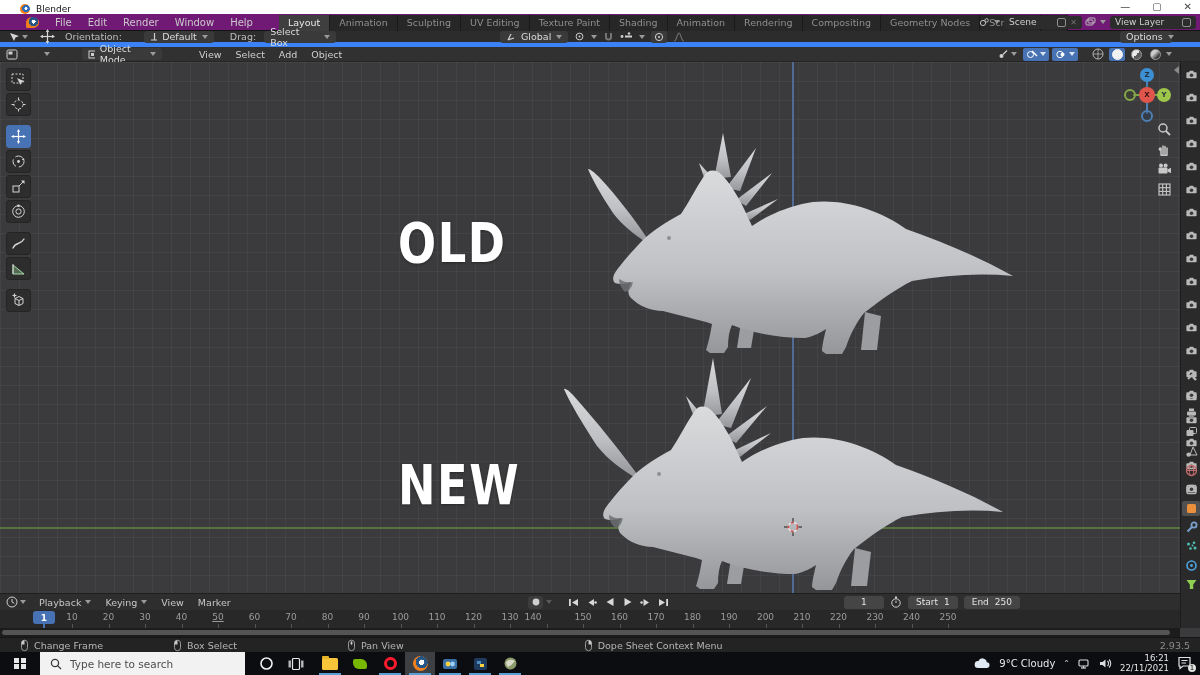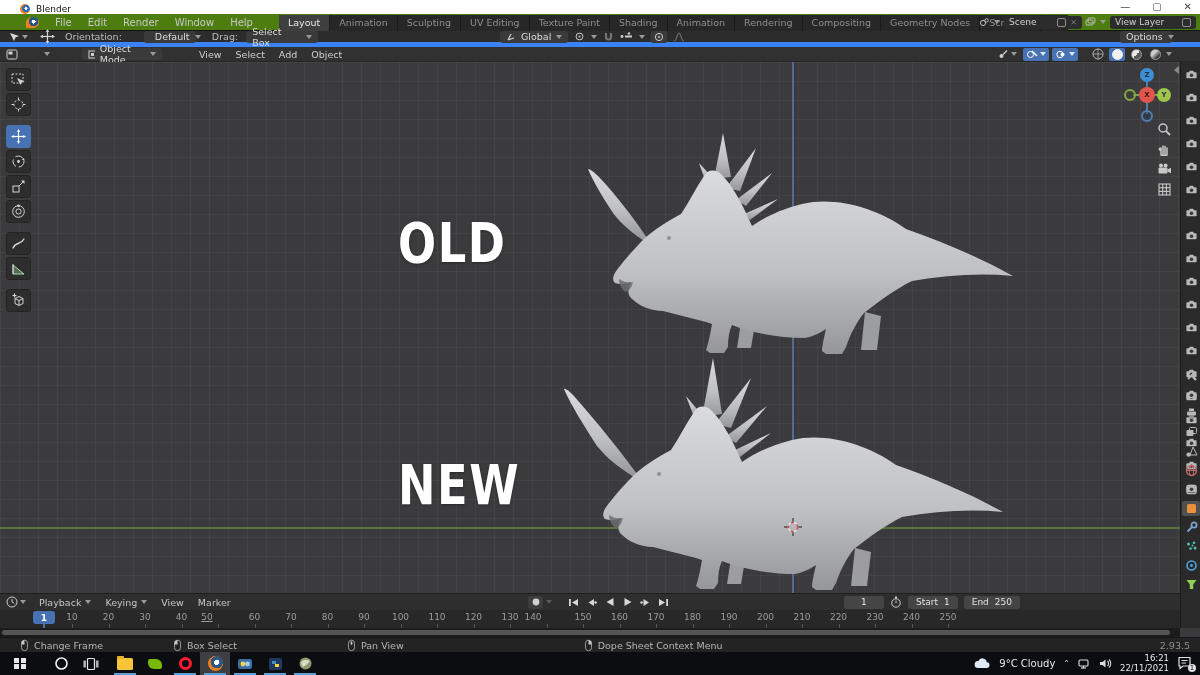--- a/index.html
+++ b/index.html
@@ -11,21 +11,21 @@
   
   .titlebar { left:0; top:0; width:1200px; height:14px; background:#ffffff; color:#111;
               font-size:9px; display:flex; align-items:flex-end; }
   .titlebar .blender-mini { width:10px; height:10px; margin:0 6px 0 20px; border-radius:50%;
               background:radial-gradient(circle at 60% 45%, #fff 0 18%, #2a6bb8 19% 45%, #ef7e1d 46% 100%); }
   .win-btns { position:absolute; right:8px; top:0; height:14px; display:flex; gap:22px; align-items:center;
               color:#444; font-size:10px; }
   .win-btn { cursor:default; line-height:14px; }
 
   
-  .menubar { left:0; top:14px; width:1200px; height:17px; background:#4d7c0f; display:flex;
+  .menubar { left:0; top:14px; width:1200px; height:17px; background:#701a75; display:flex;
              align-items:center; color:#c9c9c9; font-size:10px; border-bottom:1px solid #131313; }
   .blender-logo { width:13px; height:11px; margin:0 8px 0 26px; border-radius:50% 50% 50% 10%;
              background:radial-gradient(circle at 58% 42%, #fff 0 20%, #265787 21% 48%, #ef7e1d 49% 100%); }
   .menu-item { padding:2px 8px; border-radius:3px; }
   .ws-tabs { display:flex; margin-left:18px; height:17px; align-items:flex-end; }
   .ws-tab { padding:2.5px 9px; font-size:9.5px; color:#8f8f8f; background:#272727; border-right:1px solid #1a1a1a; }
   .ws-tab.active { background:#3f3f3f; color:#e8e8e8; }
   .id-field { display:flex; align-items:center; gap:4px; background:#2c2c2c; border-radius:3px;
               height:13px; padding:0 5px; font-size:9px; color:#d0d0d0; }
   .mini-ic { width:9px; height:9px; border:1px solid #8f8f8f; border-radius:2px; }
@@ -208,21 +208,21 @@
           </g>
           <g fill="#d5d5d5">
             <path d="M7.5,0 L5.8,3 H9.2 Z"></path>
             <path d="M7.5,15 L5.8,12 H9.2 Z"></path>
             <path d="M0,7.5 L3,5.8 V9.2 Z"></path>
             <path d="M15,7.5 L12,5.8 V9.2 Z"></path>
           </g>
         </svg>
       </span>
     <span class="lbl">Orientation:</span>
-    <div class="field" style="margin-left:22px; width:52px;text-align:right;">
+    <div class="field" style="margin-left:22px; width:70px;text-align:right;">
       <svg width="9" height="9">
           <path d="M4.5,1 V8 M1,8 H8" stroke="#cfcfcf" stroke-width="1.2" fill="none"></path>
         </svg>
       <span>Default</span>
       <span class="caret" style="margin-left:auto;"></span>
     </div>
     <span class="lbl" style="margin-left:16px;">Drag:</span>
     <div class="field" style="margin-left:8px; width:72px;">
       <span>Select Box</span>
       <span class="caret" style="margin-left:auto;"></span>
@@ -766,21 +766,21 @@
     <div class="playhead-box">1</div>
     <div class="playhead-line"></div>
   <span class="ruler-num" style="left: 72px;">10</span>
       <span class="ruler-tick" style="left: 72px;"></span>
       <span class="ruler-num" style="left: 108.5px;">20</span>
       <span class="ruler-tick" style="left: 108.5px;"></span>
       <span class="ruler-num" style="left: 145px;">30</span>
       <span class="ruler-tick" style="left: 145px;"></span>
       <span class="ruler-num" style="left: 181.5px;">40</span>
       <span class="ruler-tick" style="left: 181.5px;"></span>
-      <span class="ruler-num" style="left: 207px; text-decoration: underline;">50</span>
+      <span class="ruler-num" style="left: 218px; text-decoration: underline;">50</span>
       <span class="ruler-tick" style="left: 218px;"></span>
       <span class="ruler-num" style="left: 254.5px;">60</span>
       <span class="ruler-tick" style="left: 254.5px;"></span>
       <span class="ruler-num" style="left: 291px;">70</span>
       <span class="ruler-tick" style="left: 291px;"></span>
       <span class="ruler-num" style="left: 327.5px;">80</span>
       <span class="ruler-tick" style="left: 327.5px;"></span>
       <span class="ruler-num" style="left: 364px;">90</span>
       <span class="ruler-tick" style="left: 364px;"></span>
       <span class="ruler-num" style="left: 400.5px;">100</span>
@@ -856,20 +856,27 @@
 
   <div class="abs taskbar">
     <div class="start">
       <div class="win-grid">
           <div></div>
           <div></div>
           <div></div>
           <div></div>
         </div>
     </div>
+    <div class="searchbox">
+      <svg width="12" height="12">
+          <circle cx="5" cy="5" r="3.6" fill="none" stroke="#3c3c3c" stroke-width="1.3"></circle>
+          <line x1="7.6" y1="7.6" x2="11" y2="11" stroke="#3c3c3c" stroke-width="1.3"></line>
+        </svg>
+      <span>Type here to search</span>
+    </div>
     <div class="tb-ic" style="margin-left:6px;">
       <svg width="15" height="15">
           <circle cx="7.5" cy="7.5" r="5.5" fill="none" stroke="#f0f0f0" stroke-width="1.6"></circle>
         </svg>
       </div>
     <div class="tb-ic">
       <svg width="16" height="14">
           <rect x="4.5" y="1.5" width="7" height="11" rx="1" fill="none" stroke="#e8e8e8" stroke-width="1.2"></rect>
           <rect x="0.5" y="3.5" width="2.4" height="7" fill="#b9b9b9"></rect>
           <rect x="13.1" y="3.5" width="2.4" height="7" fill="#b9b9b9"></rect>

